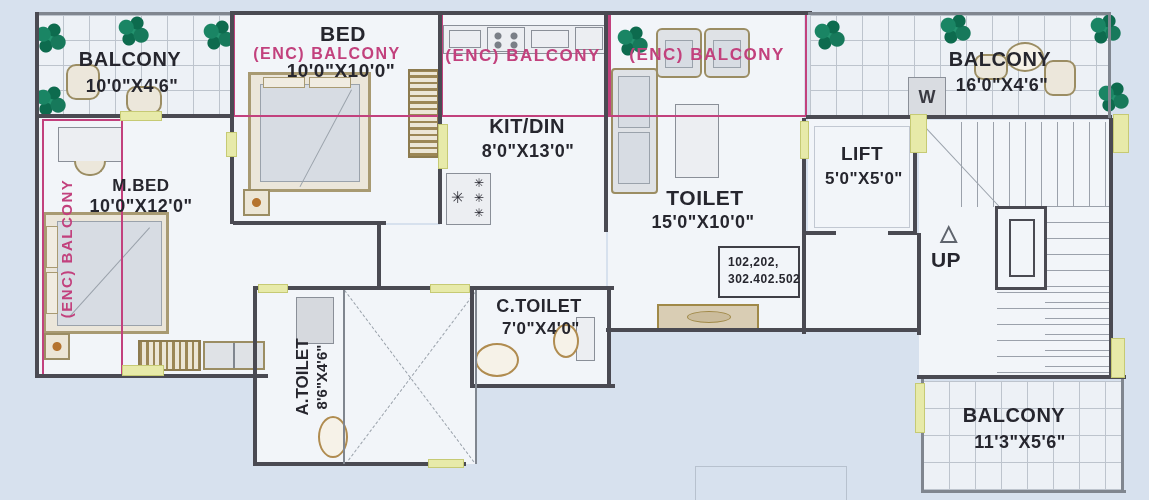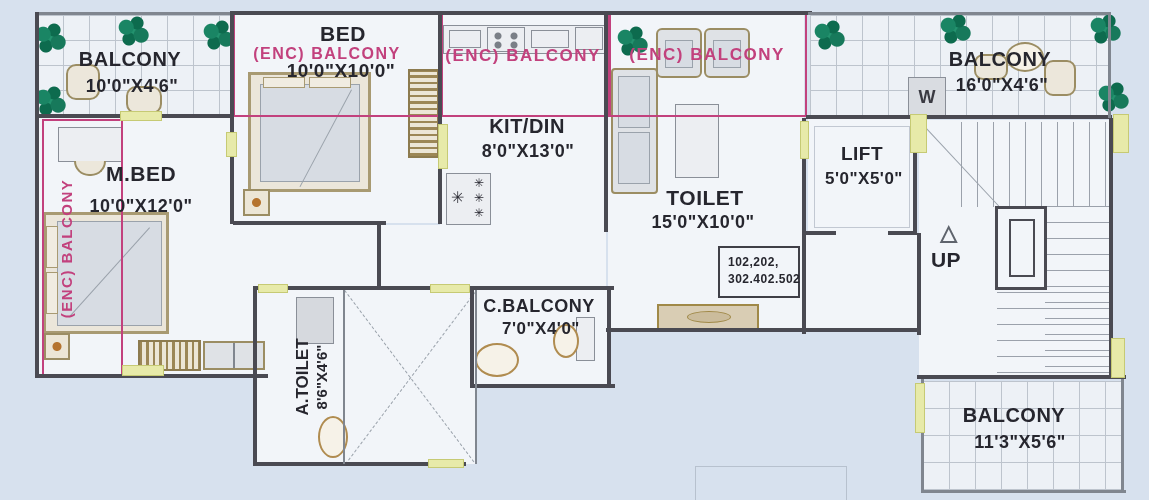--- a/index.html
+++ b/index.html
@@ -220,34 +220,34 @@
   <div class="lbl" style="left:343px;top:22px;font-size:21px;">BED</div>
   <div class="plbl" style="left:327px;top:45px;font-size:16px;">(ENC) BALCONY</div>
   <div class="lbl" style="left:341px;top:60px;font-size:19px;">10'0"X10'0"</div>
 
   <div class="plbl" style="left:523px;top:46px;font-size:17px;">(ENC) BALCONY</div>
   <div class="plbl" style="left:707px;top:45px;font-size:17px;">(ENC) BALCONY</div>
 
   <div class="lbl" style="left:1000px;top:48px;font-size:20px;">BALCONY</div>
   <div class="lbl" style="left:1002px;top:75px;font-size:18px;">16'0"X4'6"</div>
 
-  <div class="lbl" style="left:141px;top:162px;font-size:21px;">M.BED</div>
+  <div class="lbl" style="left:141px;top:176px;font-size:17px;">M.BED</div>
   <div class="lbl" style="left:141px;top:196px;font-size:18px;">10'0"X12'0"</div>
 
   <div class="lbl" style="left:527px;top:115px;font-size:20px;">KIT/DIN</div>
   <div class="lbl" style="left:528px;top:141px;font-size:18px;">8'0"X13'0"</div>
 
   <div class="lbl" style="left:705px;top:186px;font-size:21px;">TOILET</div>
   <div class="lbl" style="left:703px;top:212px;font-size:18px;">15'0"X10'0"</div>
 
   <div class="lbl" style="left:862px;top:143px;font-size:19px;">LIFT</div>
   <div class="lbl" style="left:864px;top:169px;font-size:17px;">5'0"X5'0"</div>
 
 
-  <div class="lbl" style="left:539px;top:296px;font-size:18px;">C.BALCONY</div>
+  <div class="lbl" style="left:539px;top:296px;font-size:18px;">C.TOILET</div>
   <div class="lbl" style="left:541px;top:319px;font-size:17px;">7'0"X4'0"</div>
 
   <div class="vlbl" style="left:240px;top:355px;width:150px;height:44px;">
     <div style="font-size:17px;">A.TOILET</div>
     <div style="font-size:15px;">8'6"X4'6"</div>
   </div>
 
   <div class="vplbl" style="left:-14px;top:240px;width:160px;font-size:15px;">(ENC) BALCONY</div>
 
   <div class="lbl" style="left:1014px;top:404px;font-size:20px;">BALCONY</div>

